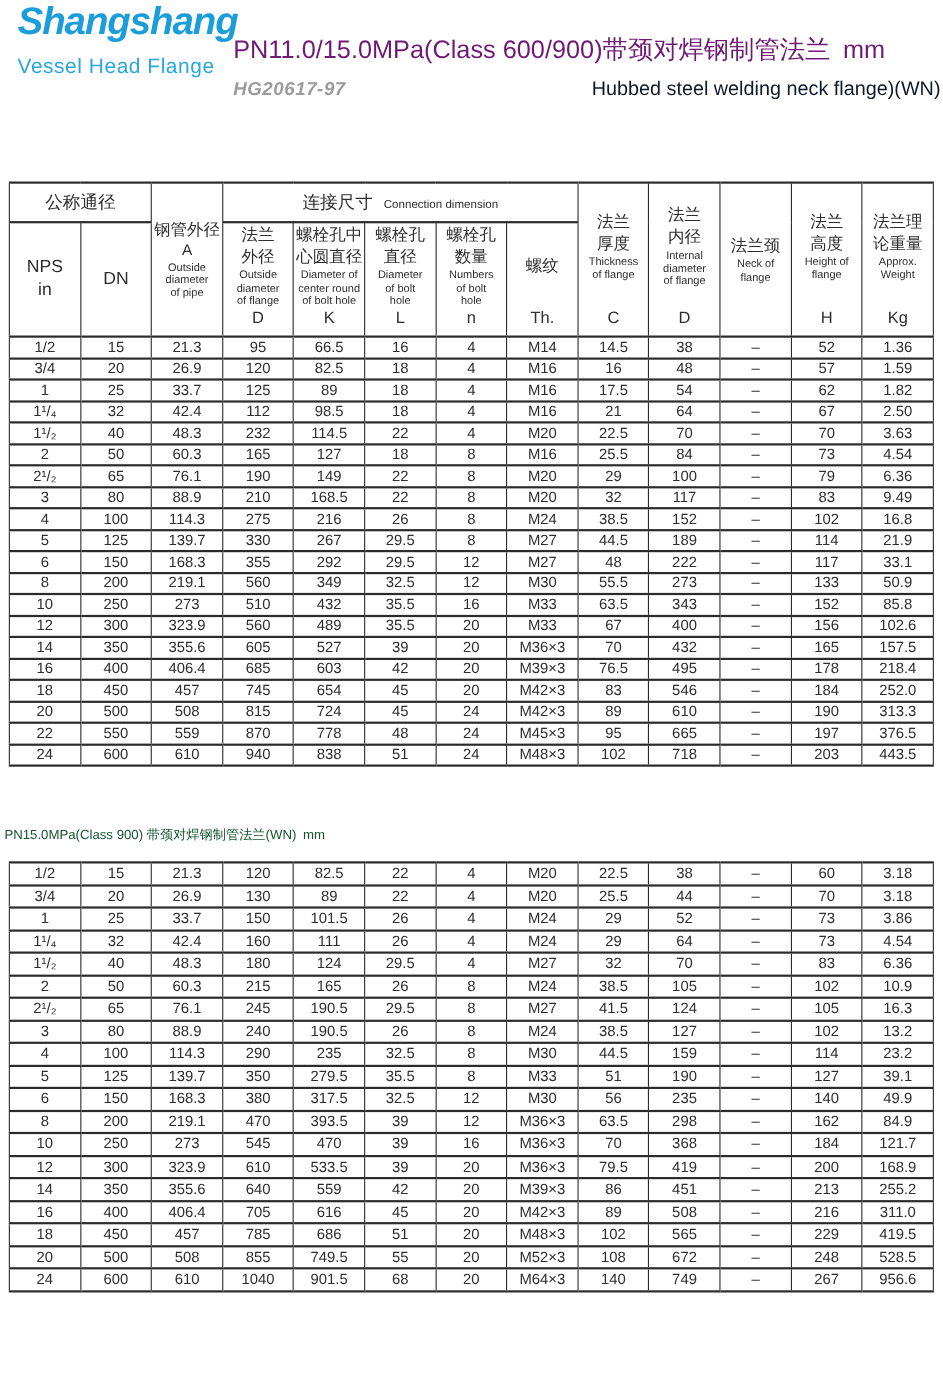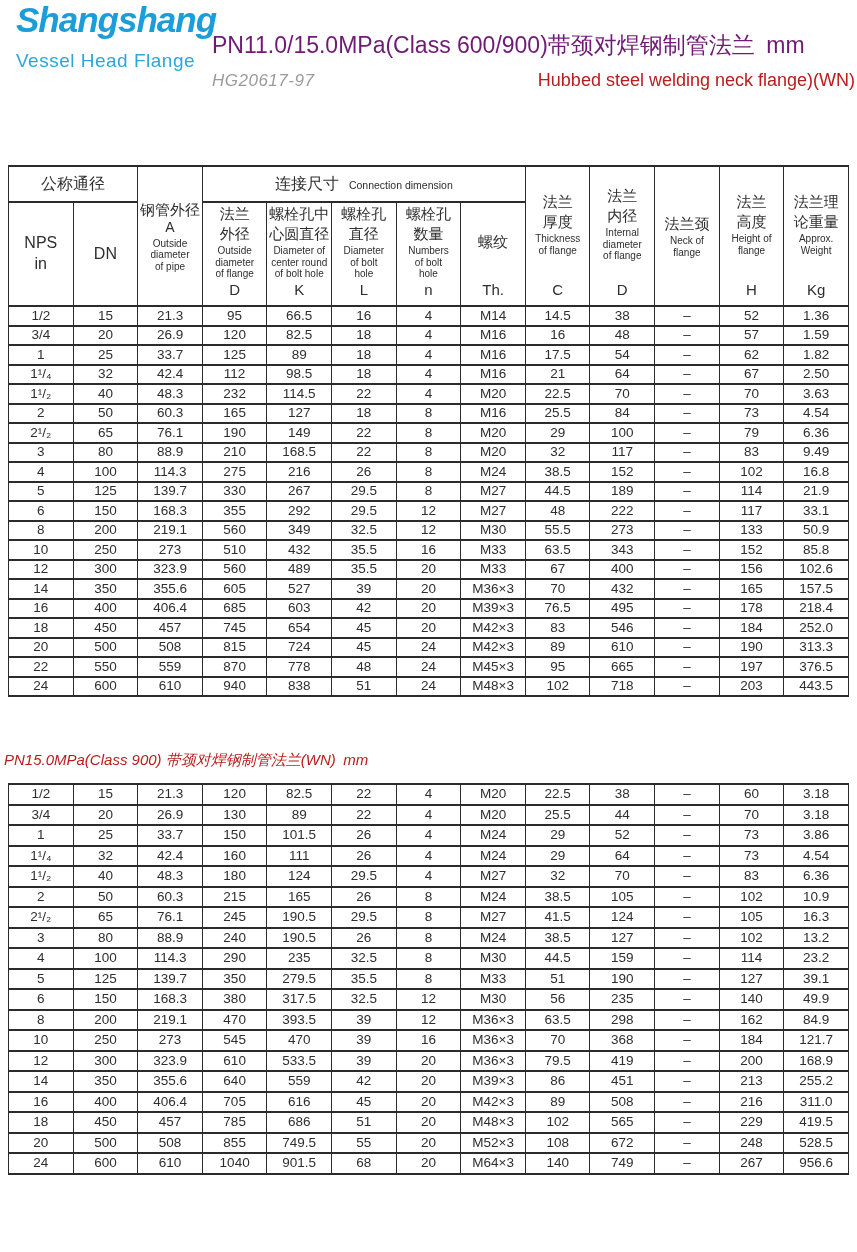--- a/index.html
+++ b/index.html
@@ -7,22 +7,22 @@
   body { font-family:"Liberation Sans","DejaVu Sans",sans-serif; color:#2e2e2e; }
   .page { position:relative; width:857px; height:1176px; background:#fff; overflow:hidden; }
 
   
   .logo { position:absolute; left:16px; top:2px; }
   .logo-title { font-size:35px; font-weight:bold; font-style:italic; color:#1b9dd9; letter-spacing:-1px; line-height:1.0; }
   .logo-subtitle { font-size:19px; color:#2aa7dc; letter-spacing:0.5px; margin-top:13px; }
   .title-block { position:absolute; left:212px; top:30px; width:643px; }
   .title-cn { font-size:23px; color:#701a75; white-space:nowrap; }
   .title-sub { display:flex; justify-content:space-between; align-items:baseline; margin-top:9px; }
-  .standard { font-size:17px; font-weight:normal; font-style:italic; color:#9b9b9b; letter-spacing:0.5px; }
-  .subtitle-en { font-size:18px; color:#b91c1c; }
+  .standard { font-size:17px; font-weight:bold; font-style:italic; color:#9b9b9b; letter-spacing:0.5px; }
+  .subtitle-en { font-size:18px; color:#0f172a; }
 
   
   table { border-collapse:collapse; table-layout:fixed; width:841px; }
   th, td { border:1px solid #2b2b2b; border-top-width:2px; border-bottom-width:2px;
            text-align:center; vertical-align:middle; font-weight:normal; padding:0; }
   td { font-size:13.5px; height:19.5px; line-height:1.05; color:#2e2e2e; }
   .t1 { position:absolute; left:8px; top:165px; }
   .t2 { position:absolute; left:8px; top:783px; }
   .t2 td { height:20.5px; }
 
@@ -30,21 +30,21 @@
   .band .en-inline { font-size:10.5px; color:#2e2e2e; margin-left:10px; }
   thead tr.sub th { height:104px; }
   .hcell { display:flex; flex-direction:column; align-items:center; height:100%; }
   .hcell .mid { margin:auto; }
   .hcell .cn { display:block; font-size:15px; line-height:1.3; white-space:pre-line; }
   .hcell .big { font-size:16px; }
   .hcell .letterA { display:block; font-size:14px; line-height:1.2; }
   .hcell .en { display:block; font-size:10px; line-height:1.15; white-space:pre-line; margin-top:2px; }
   .hcell .letter { font-size:15px; padding-bottom:7px; }
 
-  .section2-title { position:absolute; left:4px; top:751px; font-size:15px; color:#b91c1c; white-space:nowrap;font-style:italic; }
+  .section2-title { position:absolute; left:4px; top:751px; font-size:12px; color:#14532d; white-space:nowrap; }
   .page-number { position:absolute; left:8px; top:1222px; font-size:18px; color:#444; }
 </style>
 </head>
 <body>
 
 <div class="page">
 
   <div class="logo">
     <div class="logo-title">Shangshang</div>
     <div class="logo-subtitle">Vessel Head Flange</div>

